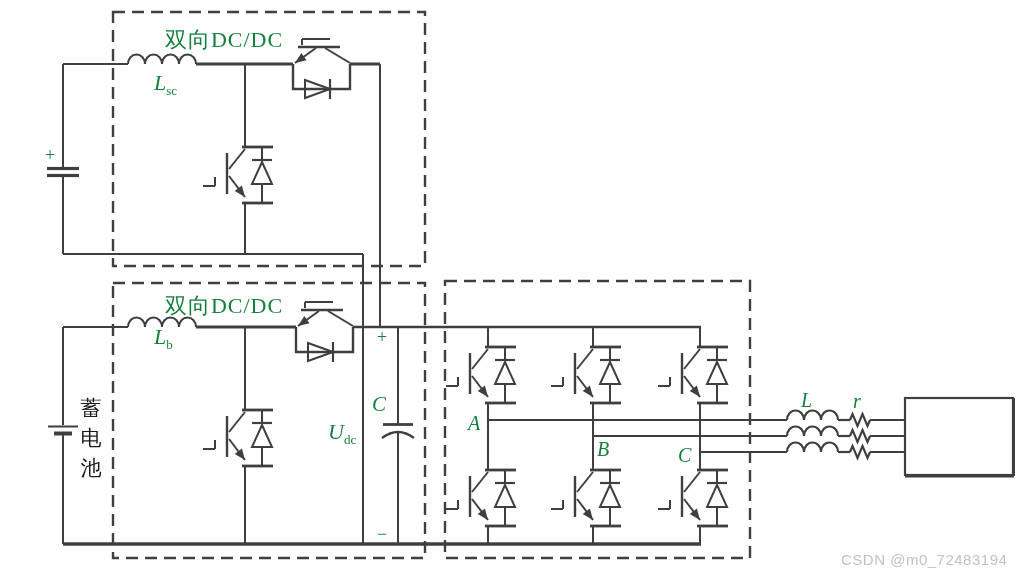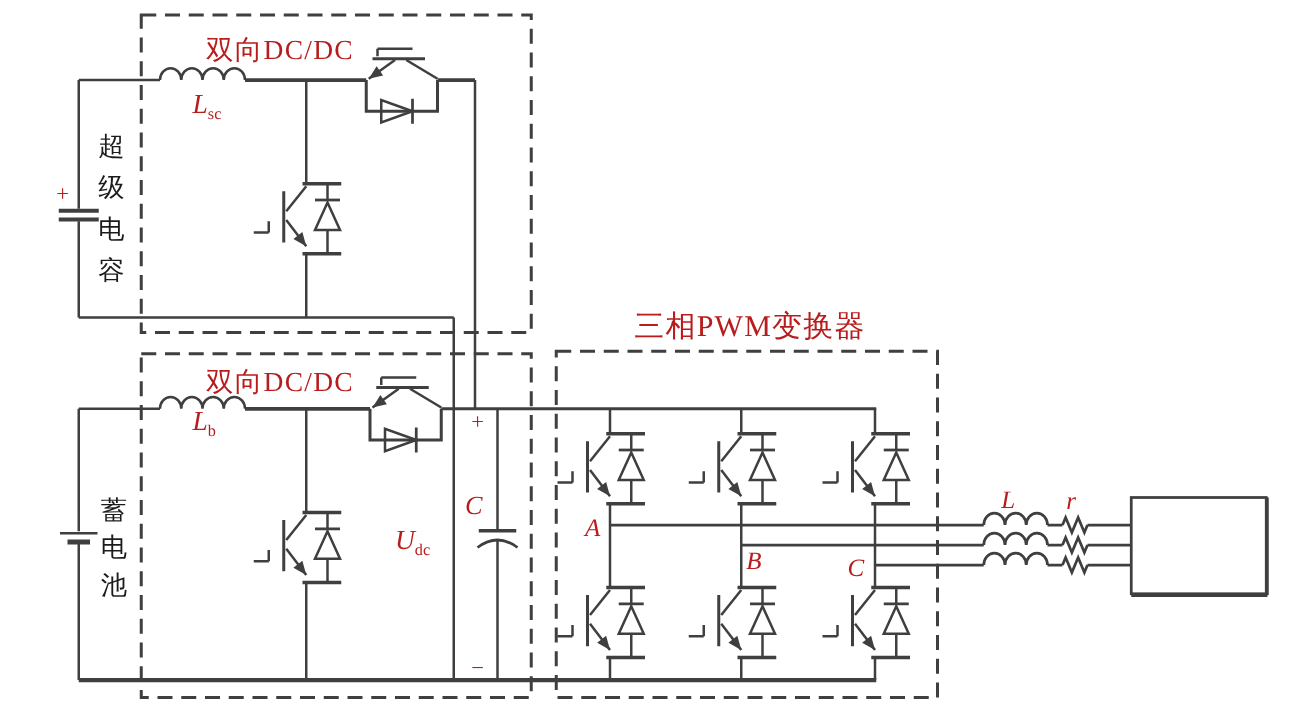--- a/index.html
+++ b/index.html
@@ -1,21 +1,21 @@
 <!DOCTYPE html>
 <html><head>
 <meta charset="utf-8">
 <style>
   html,body{margin:0;padding:0;background:#ffffff;}
   #stage{
     position:relative;width:1033px;height:579px;background:#ffffff;overflow:hidden;
     font-family:"Liberation Serif","DejaVu Serif",serif;color:#1b1b1b;
   }
   #schematic{position:absolute;left:0;top:0;}
-  .lbl{position:absolute;white-space:nowrap;color:#b91c1c;
+  .lbl{position:absolute;white-space:nowrap;color:#15803d;
        font-family:"Liberation Serif","DejaVu Serif",serif;}
   .it{font-style:italic;}
   .sub{font-size:13px;vertical-align:-5px;font-style:normal;margin-top:16px;}
   .cn20{font-size:22px;letter-spacing:1px;}
   .cn23{font-size:24px;letter-spacing:1px;}
   .vtext{position:absolute;width:26px;font-size:21px;line-height:33px;
          text-align:center;word-break:break-all;color:#1b1b1b;
          font-family:"Liberation Serif","DejaVu Serif",serif;}
   .center{transform:translateX(-50%);}
   .watermark{position:absolute;left:841px;top:551px;font-size:15px;
@@ -150,43 +150,42 @@
       <path d="M1013.5,398 V476" stroke-width="3"></path>
     </g>
   </svg>
 
   <div class="lbl cn20 center" style="left:224px;top:25px">双向DC/DC</div>
 
   <div class="lbl" style="left:154px;top:70px;font-size:22px"><span class="it">L</span><span class="sub">sc</span></div>
 
   <div class="lbl sym" style="left:45px;top:145px">+</div>
 
-  <div class="vtext" style="left:76px;top:101px">超级电容</div>
 
   <div class="lbl cn20 center" style="left:224px;top:291px">双向DC/DC</div>
 
   <div class="lbl" style="left:154px;top:324px;font-size:22px"><span class="it">L</span><span class="sub">b</span></div>
 
   <div class="vtext" style="left:78px;top:393px;line-height:30px">蓄电池</div>
 
   <div class="lbl sym" style="left:377px;top:327px">+</div>
 
   <div class="lbl sym" style="left:377px;top:524px">−</div>
 
   <div class="lbl it comp" style="left:372px;top:392px">C</div>
 
-  <div class="lbl" style="left:316px;top:419px;font-size:22px"><span class="it">U</span><span class="sub">dc</span></div>
+  <div class="lbl" style="left:328px;top:419px;font-size:22px"><span class="it">U</span><span class="sub">dc</span></div>
 
-  <div class="lbl cn23 center" style="left:600px;top:245px">三相PWM变换器</div>
 
   <div class="lbl it phase" style="left:468px;top:412px">A</div>
 
   <div class="lbl it phase" style="left:597px;top:438px">B</div>
 
   <div class="lbl it phase" style="left:678px;top:444px">C</div>
 
   <div class="lbl it phase" style="left:801px;top:389px">L</div>
 
   <div class="lbl it phase" style="left:853px;top:390px">r</div>
 
   <div class="lbl cn23" style="left:934px;top:423px"></div>
 
+  <div class="watermark">CSDN @m0_72483194</div>
 </div>
 
 </body></html>

